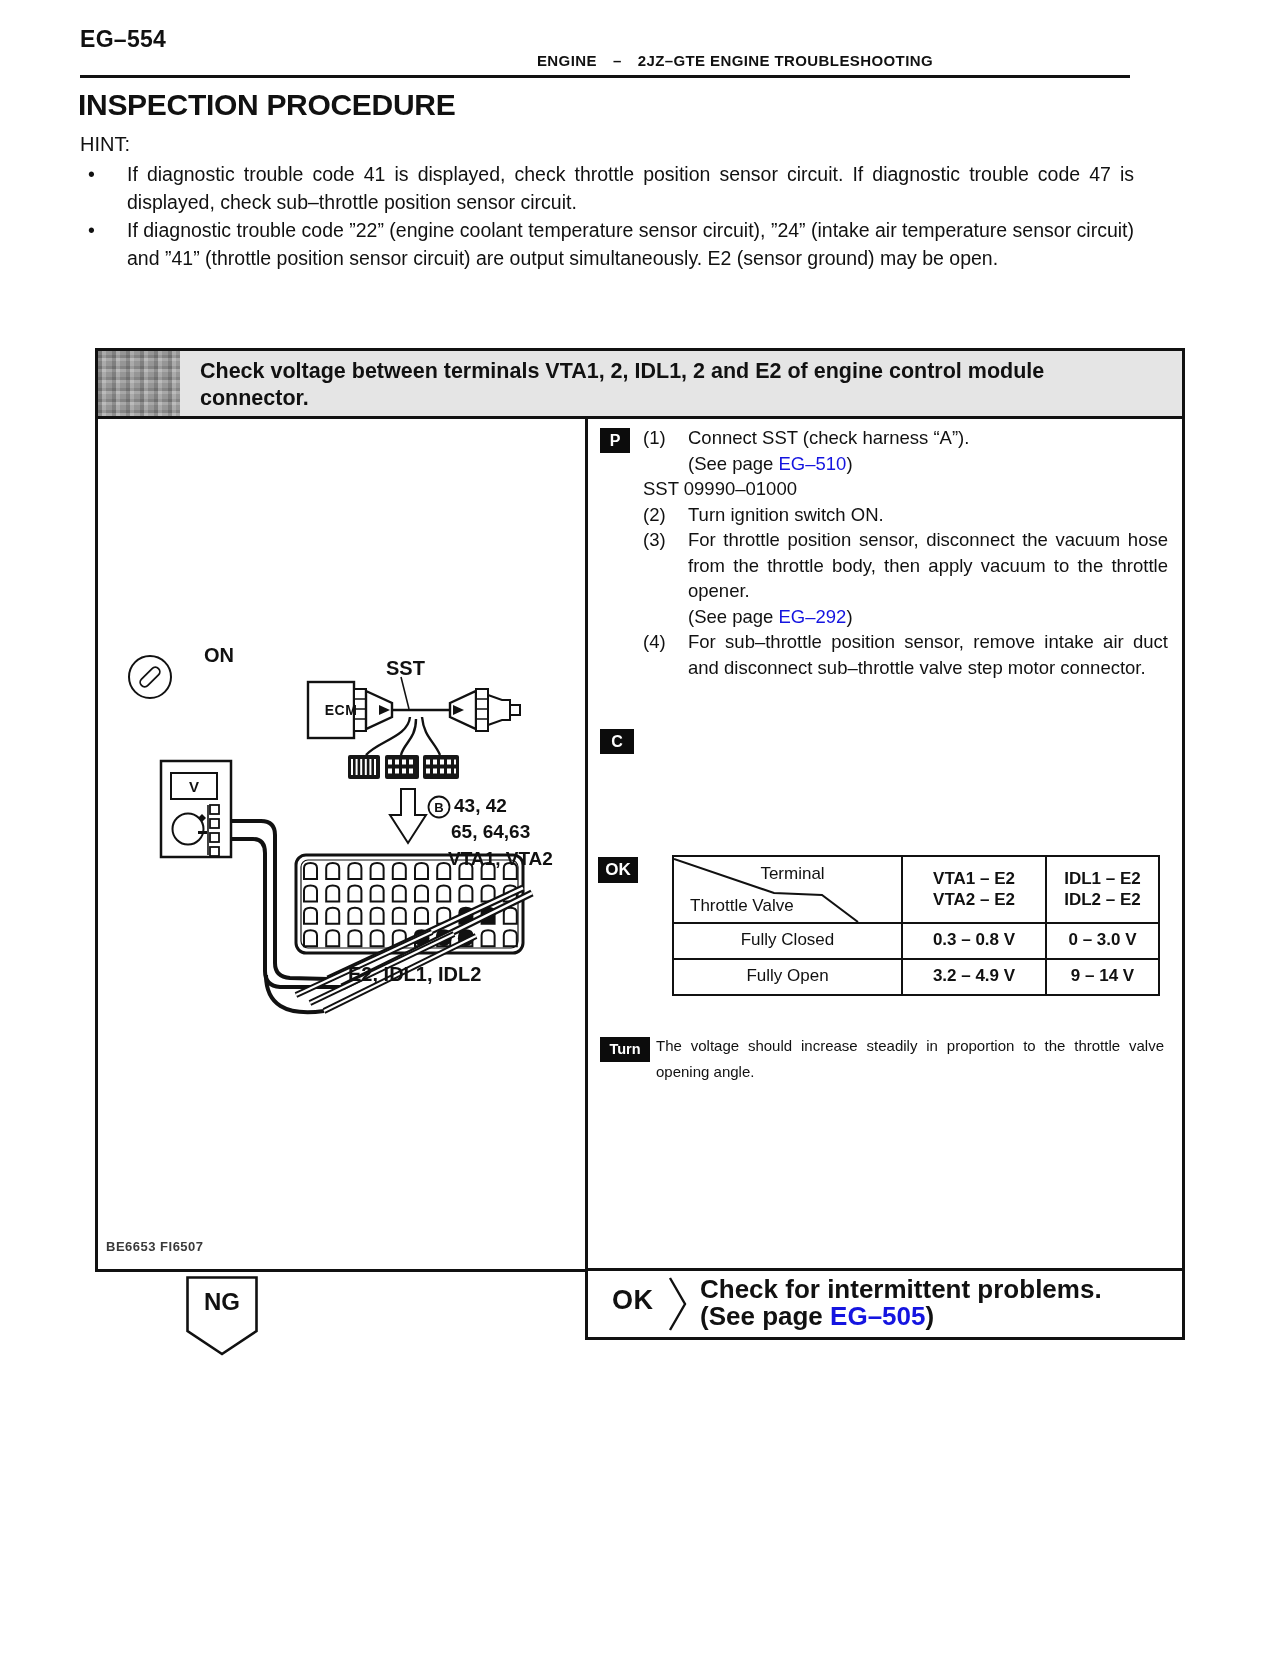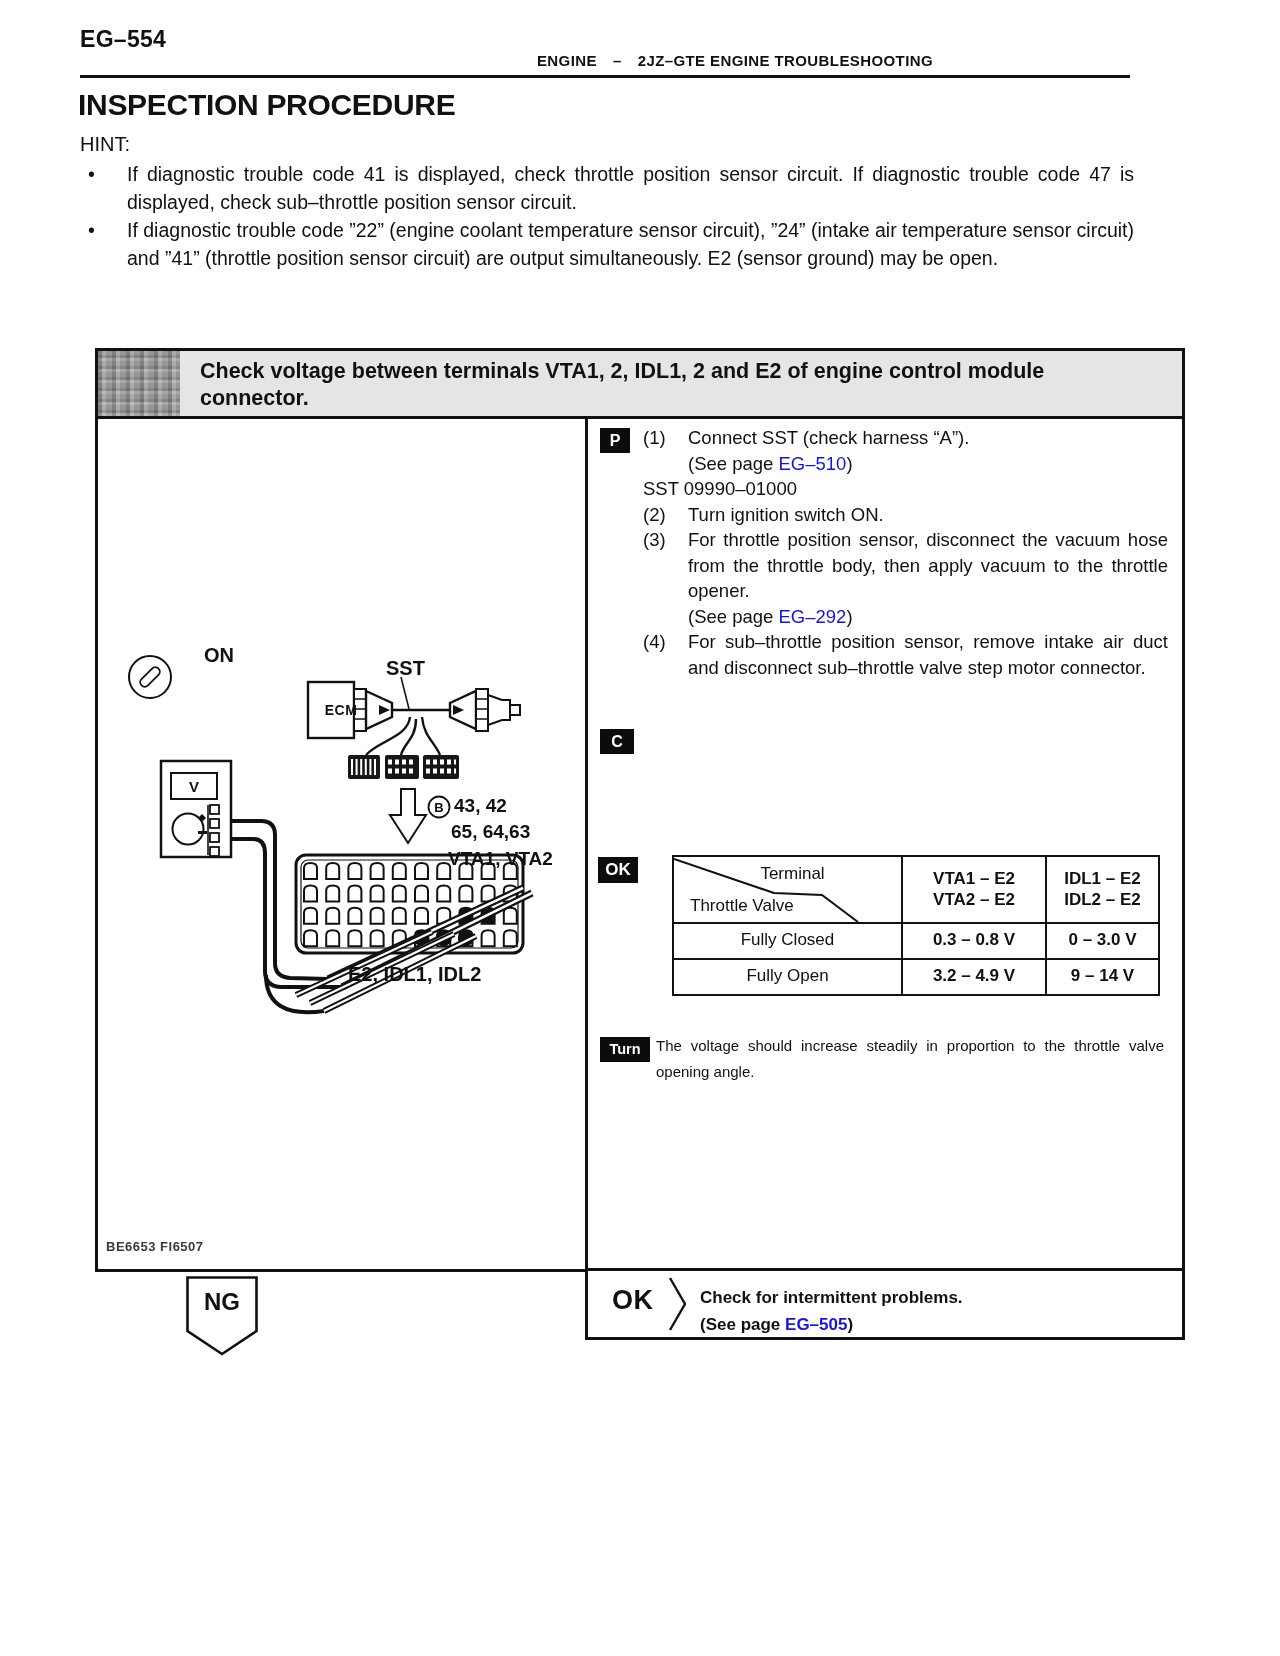--- a/index.html
+++ b/index.html
@@ -56,21 +56,21 @@
   .t-label{line-height:32px;}
   .t-value{font-weight:bold;line-height:32px;border-left:2px solid #111;}
   .corner{position:relative;height:65px;}
   .corner svg{position:absolute;left:0;top:0;width:100%;height:100%;}
   .corner-top{position:absolute;top:7px;left:30px;right:20px;text-align:center;font-size:17px;}
   .corner-bottom{position:absolute;bottom:6px;left:16px;font-size:17px;}
   
   .result-row{position:absolute;left:0;right:0;bottom:0;height:66px;border-top:3px solid #111;}
   .result-ok{position:absolute;left:24px;top:14px;font-size:27px;font-weight:bold;letter-spacing:.5px;}
   .result-chevron{position:absolute;left:80px;top:5px;}
-  .result-text{position:absolute;left:112px;top:5px;font-size:17px;font-weight:bold;line-height:27px;margin-top:8px;}
+  .result-text{position:absolute;left:112px;top:5px;font-size:26px;font-weight:bold;line-height:27px;}
   
   .ng-wrap{left:146px;top:1276px;width:74px;height:82px;margin-left:40px;}
   .ng-label{position:absolute;left:0;top:12px;width:72px;text-align:center;font-size:24px;font-weight:bold;}
   
   .dlabel{position:absolute;font-weight:bold;color:#111;}
   .on-label{left:82px;top:225px;font-size:20px;margin-left:24px;}
   .sst-label{left:288px;top:238px;font-size:20px;}
   .ecm-label{left:210px;top:283px;width:46px;text-align:center;font-size:14px;letter-spacing:.5px;margin-left:10px;}
   .bnum1{left:356px;top:376px;font-size:19px;}
   .bnum2{left:353px;top:402px;font-size:19px;}

